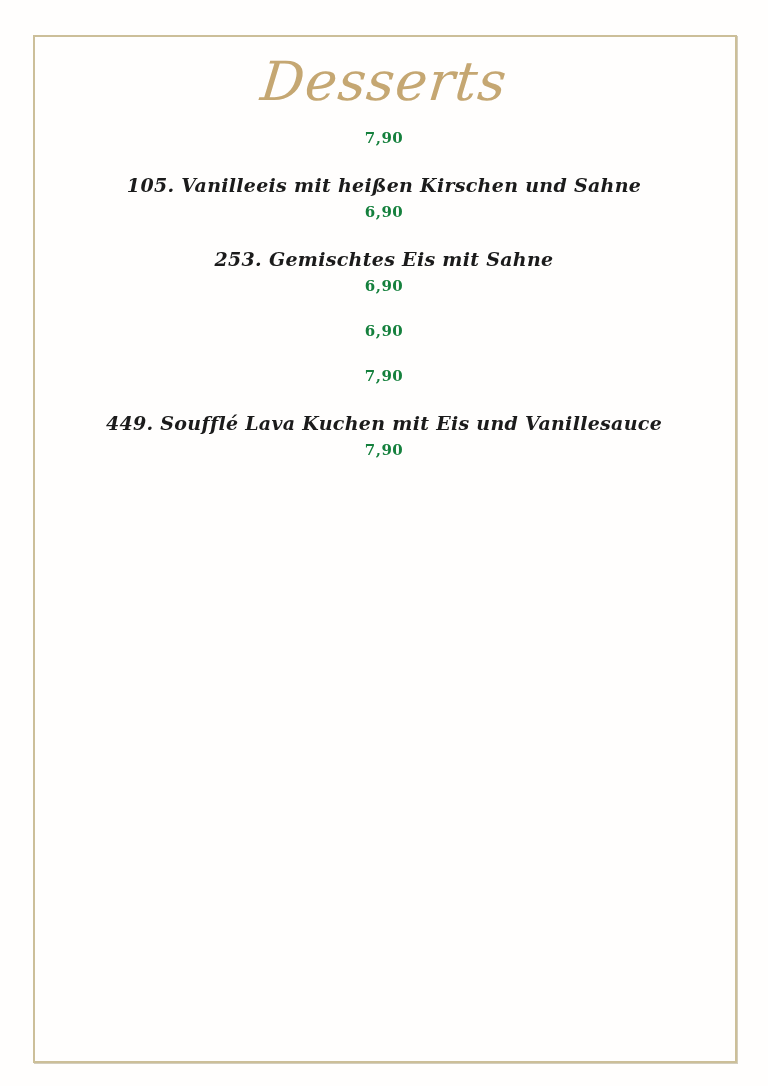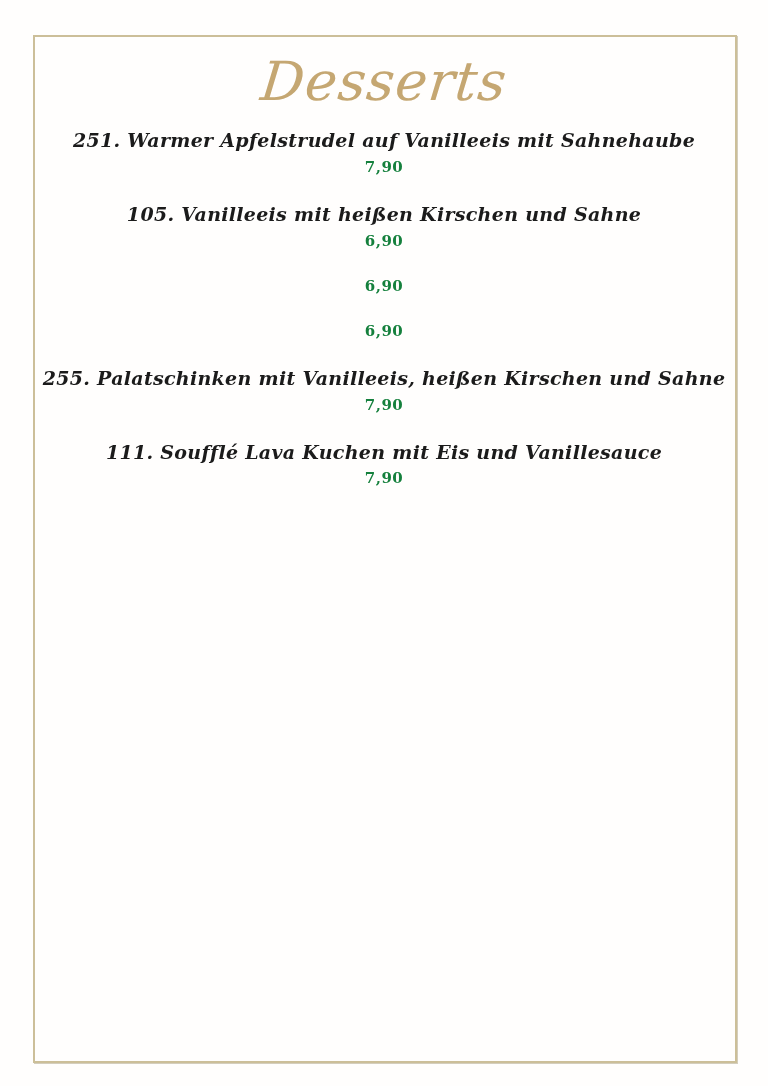--- a/index.html
+++ b/index.html
@@ -70,36 +70,35 @@
 </head>
 <body>
 
 <div class="page">
   <div class="page-border"></div>
   <div class="content">
     <h1 class="menu-title">Desserts</h1>
 
     <div class="menu-list">
       <div class="menu-item">
-        <span class="item-label">251. Warmer Apfelstrudel auf Vanilleeis mit Sahnehaube</span>
         <span class="item-price">7,90</span>
       </div>
       <div class="menu-item">
         <span class="item-label">105. Vanilleeis mit heißen Kirschen und Sahne</span>
         <span class="item-price">6,90</span>
       </div>
       <div class="menu-item">
+        <span class="item-label">253. Gemischtes Eis mit Sahne</span>
         <span class="item-price">6,90</span>
       </div>
       <div class="menu-item">
         <span class="item-price">6,90</span>
       </div>
       <div class="menu-item">
-        <span class="item-label">255. Palatschinken mit Vanilleeis, heißen Kirschen und Sahne</span>
         <span class="item-price">7,90</span>
       </div>
       <div class="menu-item">
-        <span class="item-label">111. Soufflé Lava Kuchen mit Eis und Vanillesauce</span>
+        <span class="item-label">449. Soufflé Lava Kuchen mit Eis und Vanillesauce</span>
         <span class="item-price">7,90</span>
       </div>
     </div>
   </div>
 </div>
 
 </body></html>

